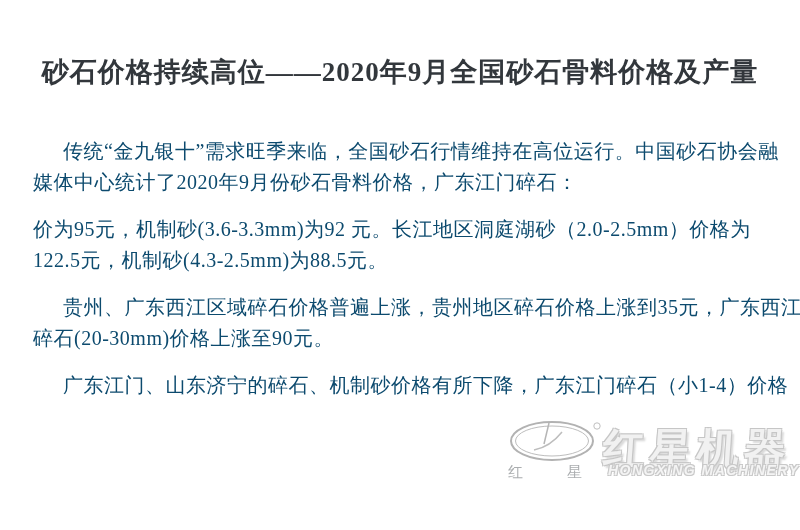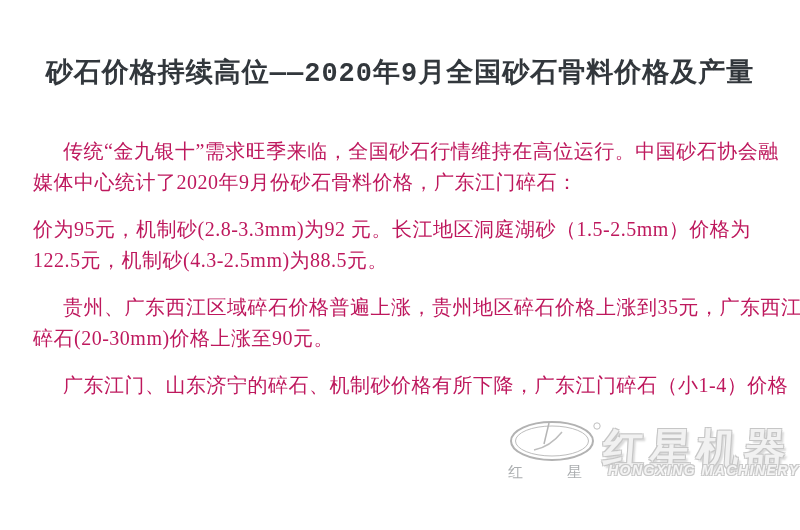--- a/index.html
+++ b/index.html
@@ -8,32 +8,32 @@
     width:800px;height:530px;
     background:#ffffff;
     overflow:hidden;
     font-family:"Liberation Serif","DejaVu Serif",serif;
   }
   .title{
     position:absolute;
     top:54px;left:0;width:100%;
     margin:0;
     text-align:center;
-    font-family:Liberation Mono, monospace;
+    font-family:Liberation Serif, serif;
     font-size:27px;
     font-weight:700;
     letter-spacing:1px;
     color:#32373c;
   }
   .article{
     position:absolute;
     top:136px;left:33px;width:745px;
     font-size:20px;
     line-height:31px;
-    color:#be185d;
+    color:#0c4a6e;
     letter-spacing:0.5px;
     font-family:Liberation Serif, serif;
   }
   .para{margin:0 0 16px 0;}
   .line{white-space:nowrap;}
   .line.first{text-indent:30px;}
 
   
   .watermark{position:absolute;inset:0;pointer-events:none;}
   .wm-logo{position:absolute;left:504px;top:420px;}
@@ -85,21 +85,21 @@
 <div class="page">
 
   <h1 class="title">砂石价格持续高位——2020年9月全国砂石骨料价格及产量</h1>
 
   <div class="article">
     <div class="para">
       <div class="line first">传统“金九银十”需求旺季来临，全国砂石行情维持在高位运行。中国砂石协会融</div>
       <div class="line">媒体中心统计了2020年9月份砂石骨料价格，广东江门碎石：</div>
     </div>
     <div class="para">
-      <div class="line">价为95元，机制砂(2.8-3.3mm)为92 元。长江地区洞庭湖砂（1.5-2.5mm）价格为</div>
+      <div class="line">价为95元，机制砂(3.6-3.3mm)为92 元。长江地区洞庭湖砂（2.0-2.5mm）价格为</div>
       <div class="line">122.5元，机制砂(4.3-2.5mm)为88.5元。</div>
     </div>
     <div class="para">
       <div class="line first">贵州、广东西江区域碎石价格普遍上涨，贵州地区碎石价格上涨到35元，广东西江</div>
       <div class="line">碎石(20-30mm)价格上涨至90元。</div>
     </div>
     <div class="para">
       <div class="line first">广东江门、山东济宁的碎石、机制砂价格有所下降，广东江门碎石（小1-4）价格</div>
     </div>
   </div>

